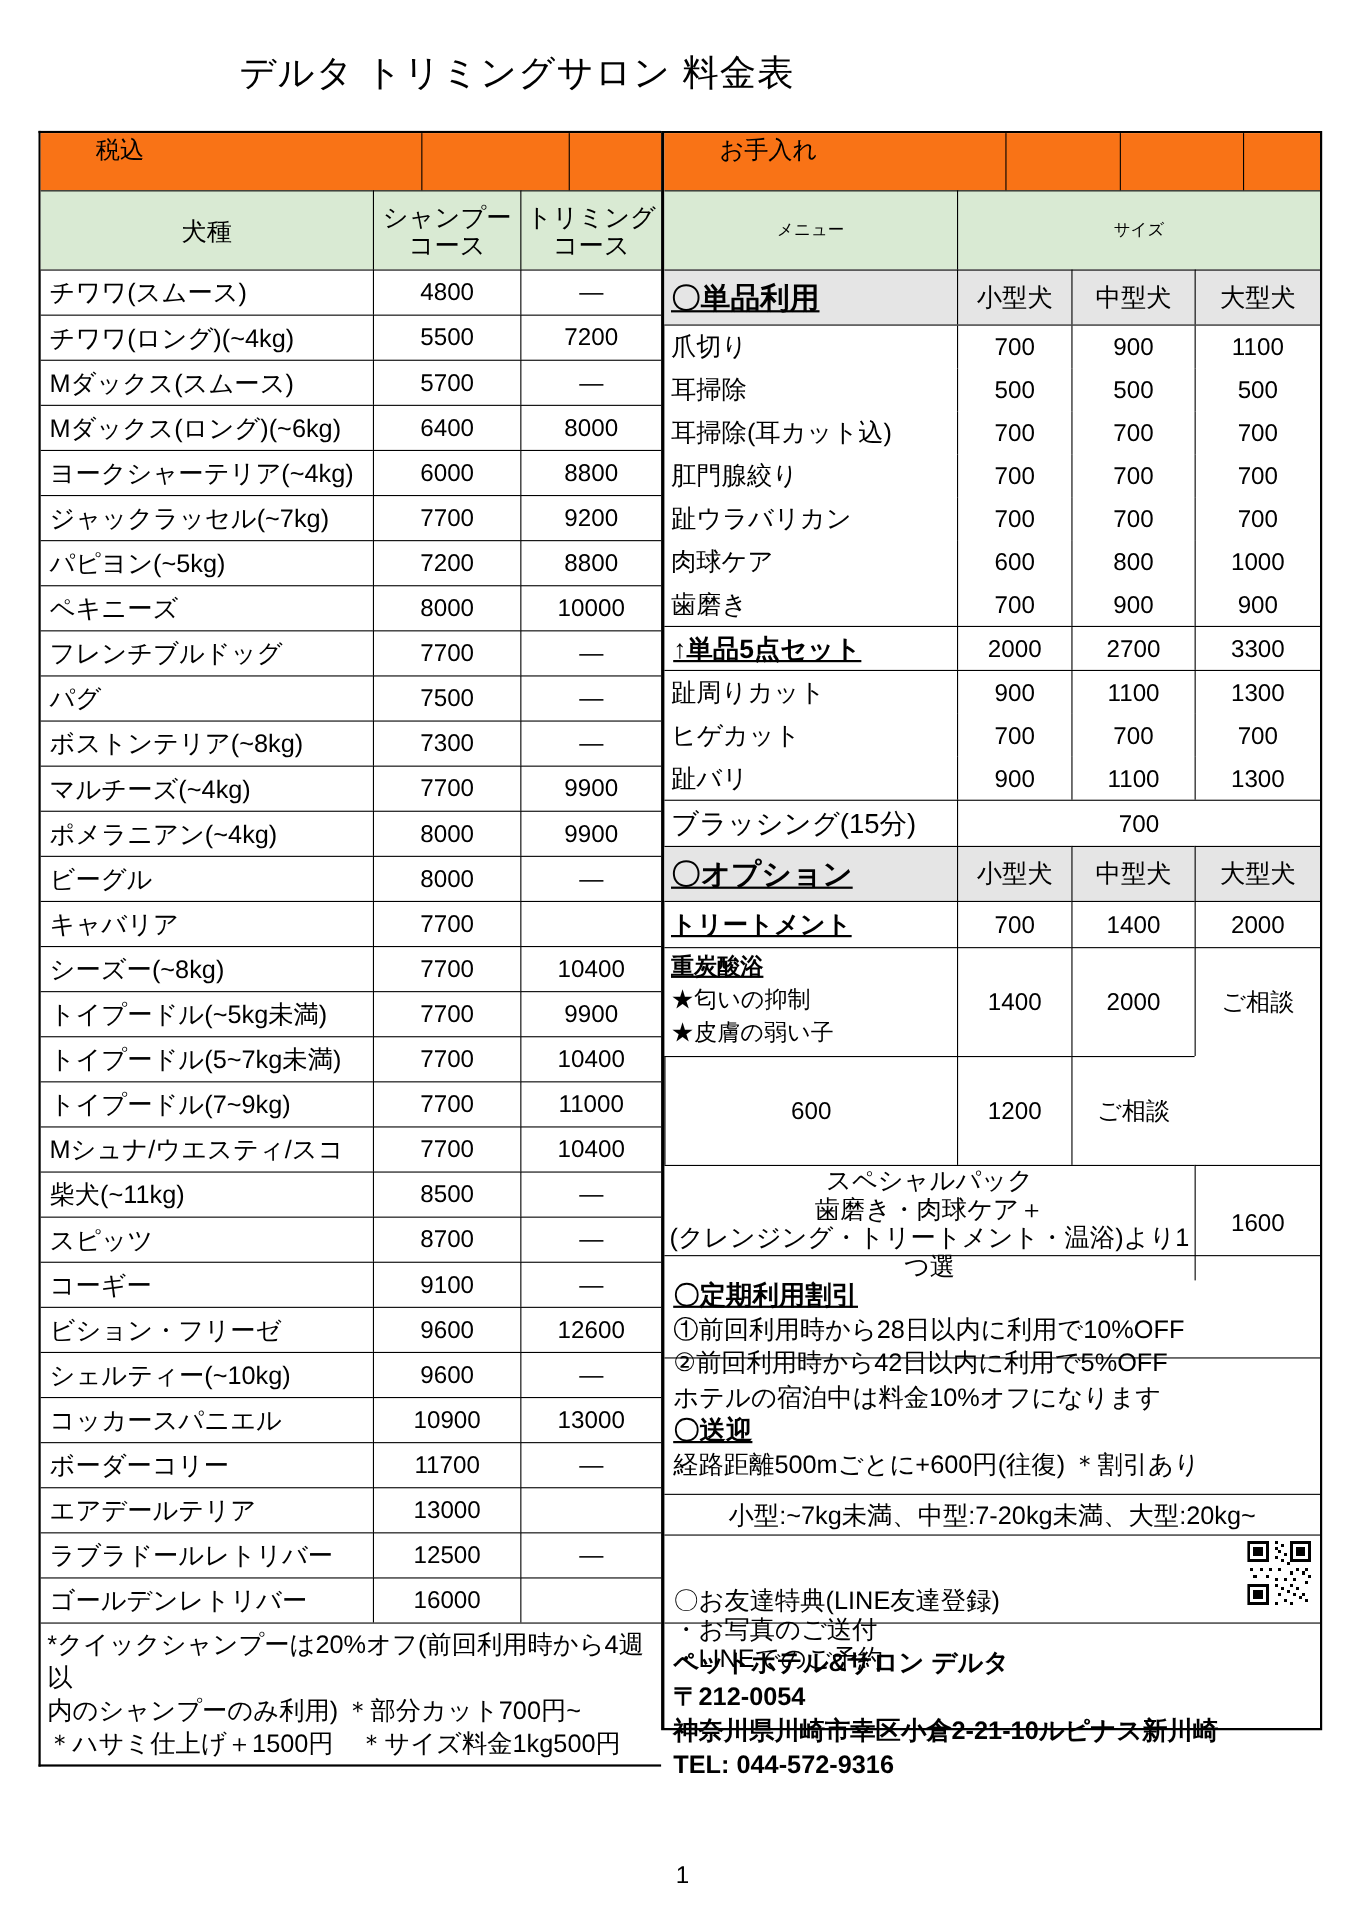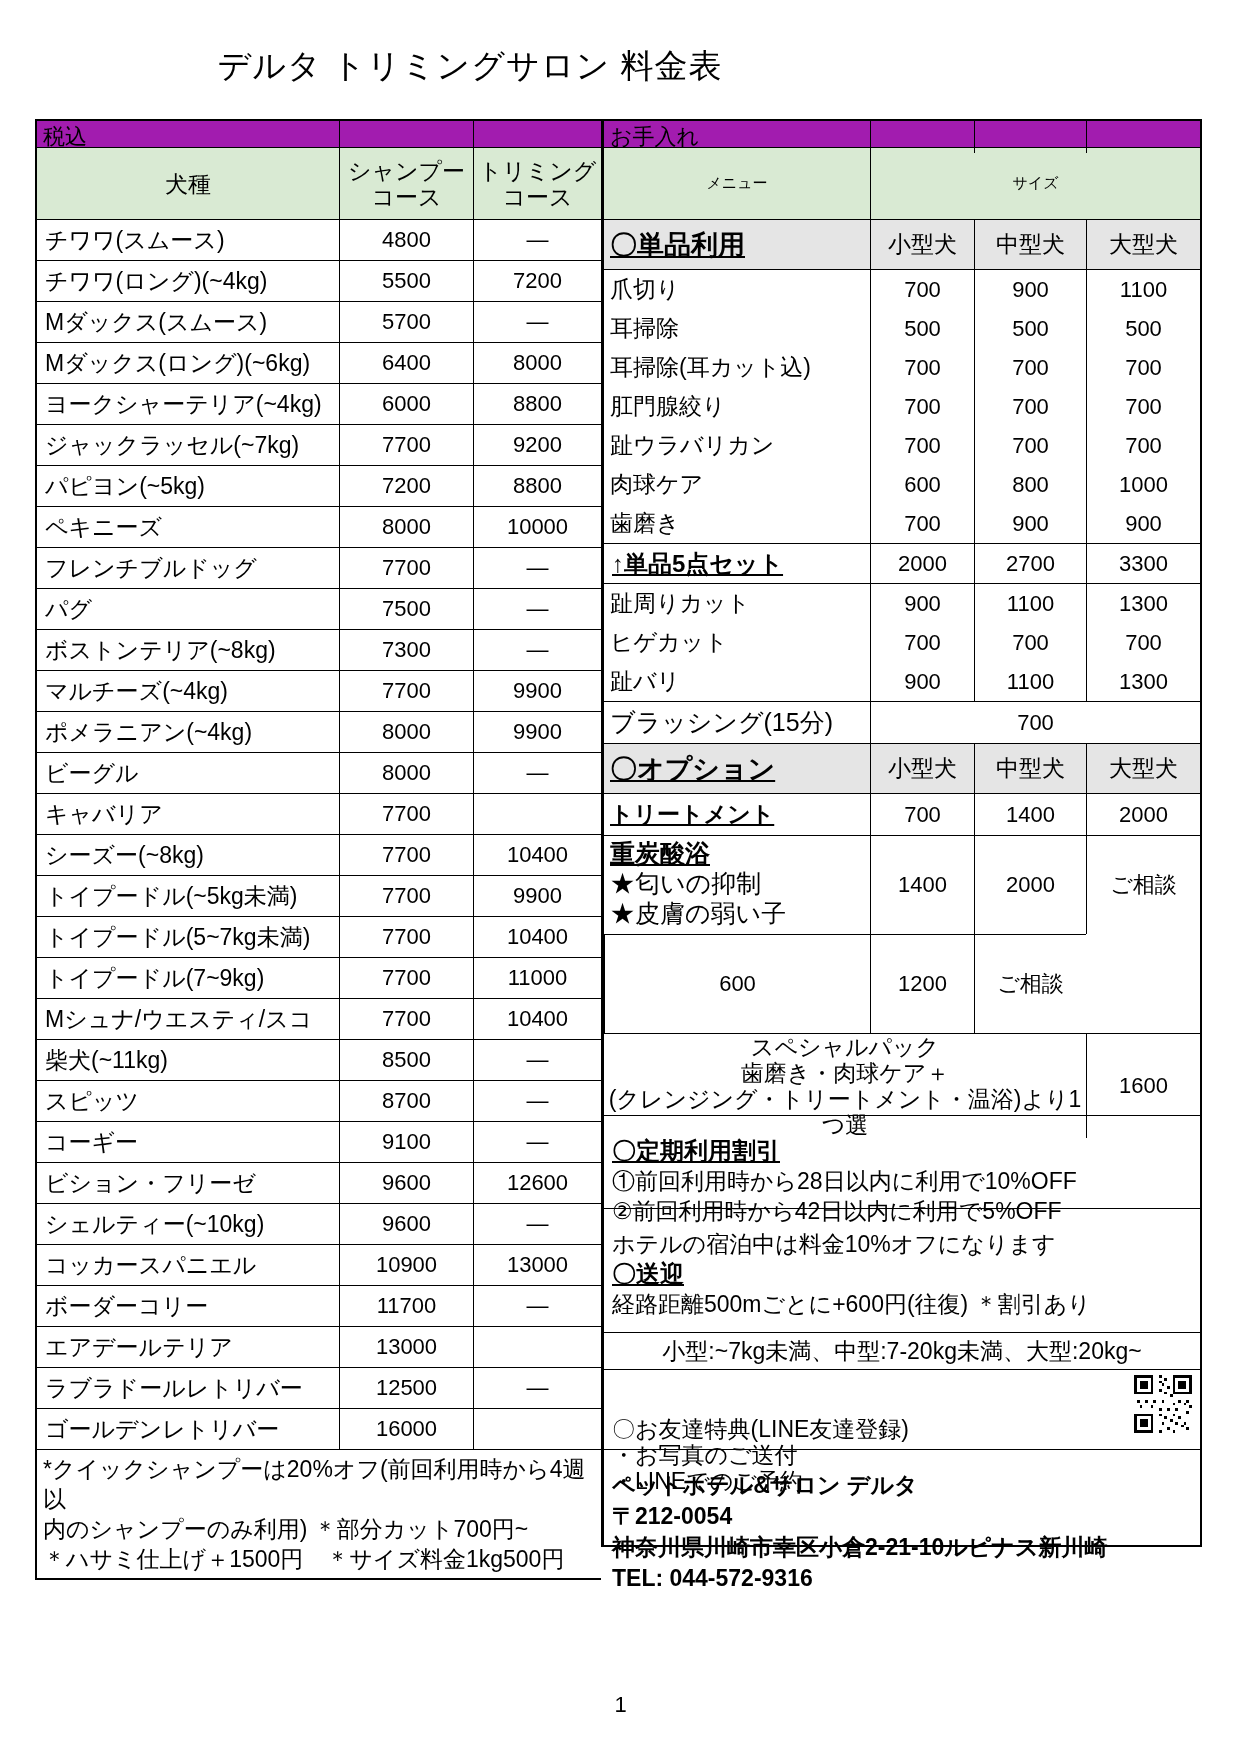--- a/index.html
+++ b/index.html
@@ -10,21 +10,21 @@
 
   
   .ltab { width:566px; border:2px solid #000; border-right:none; }
   .rtab { width:601px; border:2px solid #000; border-left:3px solid #000; }
 
   .grid3 { display:grid; grid-template-columns:302px 134px 1fr; }
   .grid4 { display:grid; grid-template-columns:266px 104px 112px 1fr; }
   .c { border-left:1px solid #000; }
   .c.first { border-left:none; }
 
-  .band { height:26px; background:#a21caf; }
+  .band { height:52px; background:#f97316;padding-left:44px; }
   .band .c { font-size:22px; line-height:32px; padding-left:6px; }
 
   .lhead { height:72px; background:#d9ead3; }
   .lhead .c { border-top:1px solid #000; display:flex; align-items:center; justify-content:center;
               text-align:center; font-size:23px; line-height:26px; white-space:pre-line; }
 
   .lrows .c { height:41px; border-top:1px solid #000; display:flex; align-items:center; font-size:23px; }
   .lrows .breed { padding-left:8px; }
   .lrows .num { justify-content:center; font-size:22px; }
 
@@ -54,21 +54,21 @@
   .brush .lbl { padding-left:6px; font-size:25px; }
   .brush .num { justify-content:center; font-size:22px; }
 
   .treat { height:42px; }
   .treat .c { border-top:1px solid #000; display:flex; align-items:center; }
   .treat .lbl { padding-left:6px; font-size:23px; font-weight:bold; text-decoration:underline; }
   .treat .num { justify-content:center; font-size:22px; }
 
   .bath { height:99px; }
   .bath .c { border-top:1px solid #000; }
-  .bath .desc { padding:2px 6px; font-size:25px; line-height:30px; white-space:pre-line; }
+  .bath .desc { padding:2px 6px; font-size:21px; line-height:30px; white-space:pre-line; }
   .bath .desc .btitle { font-weight:bold; text-decoration:underline; }
   .bath .num { display:flex; align-items:center; justify-content:center; font-size:22px; }
 
   .special { display:grid; grid-template-columns:482px 1fr; height:82px; }
   .special .c { border-top:1px solid #000; }
   .special .txt { display:flex; align-items:center; justify-content:center; text-align:center;
                   font-size:23px; line-height:26px; white-space:pre-line; }
   .special .num { display:flex; align-items:center; justify-content:center; font-size:22px; }
 
   .block { border-top:1px solid #000; padding:20px 8px; font-size:23px; }

